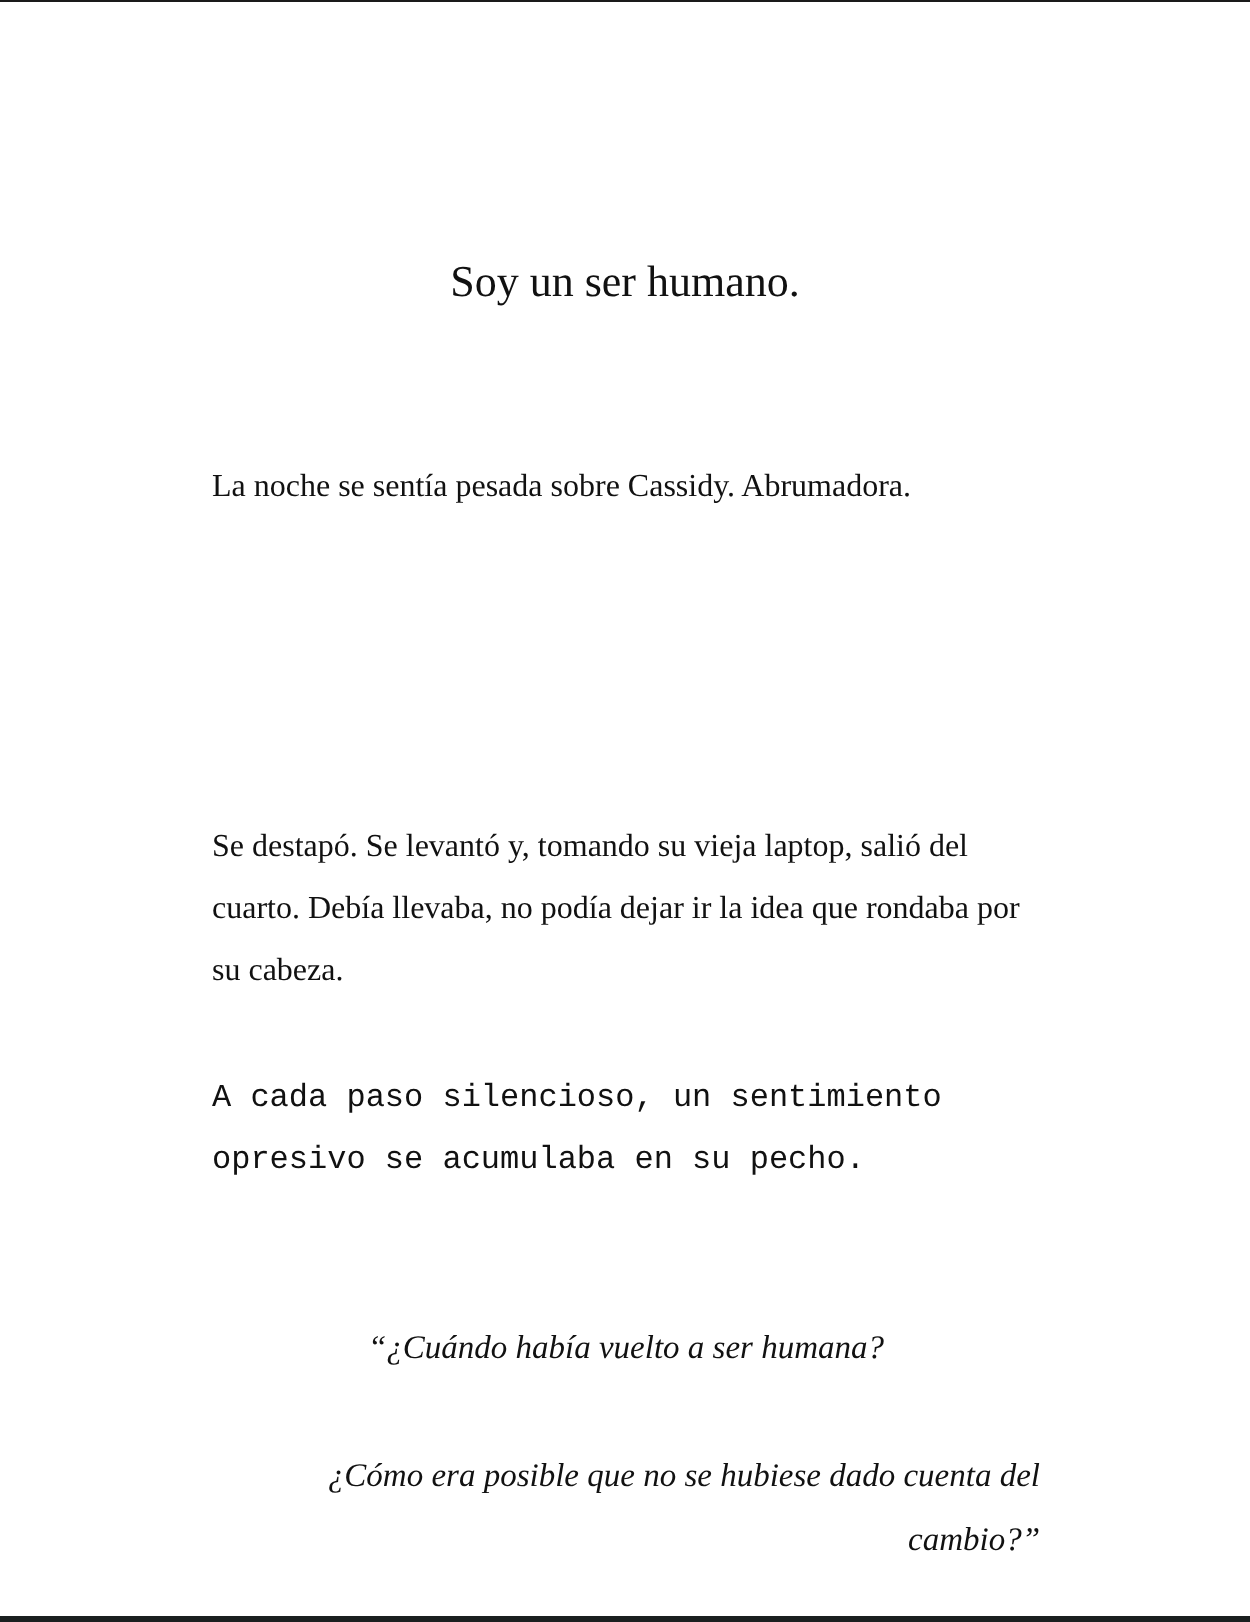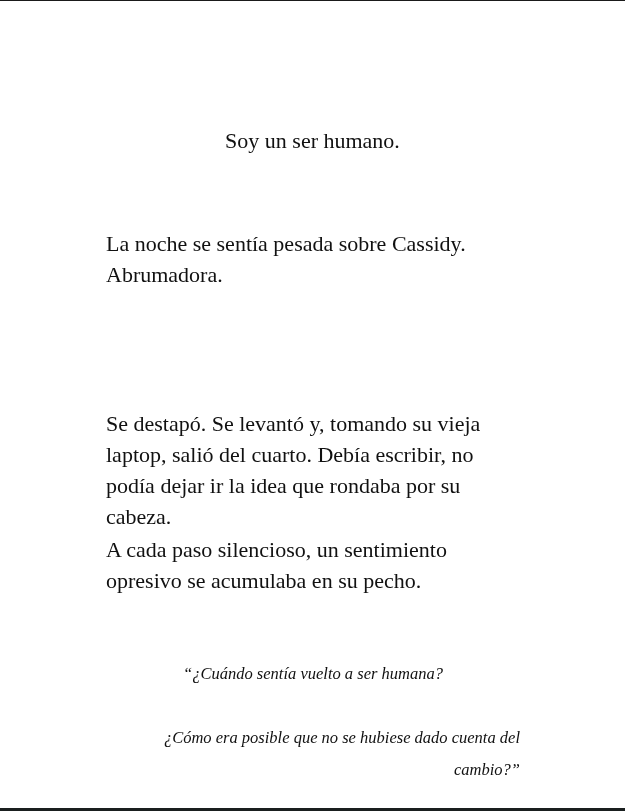--- a/index.html
+++ b/index.html
@@ -39,28 +39,28 @@
       text-align: center;
       font-size: 22px;
       line-height: 30px;
       margin: 0;
       font-weight: normal;
     }
     .body-text {
       position: absolute;
       left: 106px;
       width: 420px;
-      font-size: 22px;
+      font-size: 16px;
       line-height: 31px;
       margin: 0;
     }
     .p1 { top: 228px; }
     .p2 { top: 286px; }
     .p3 { top: 408px; }
-    .p4 { top: 534px; }
+    .p4 { top: 534px; font-family: Liberation Mono, monospace; }
     .quote {
       position: absolute;
       left: 106px;
       width: 414px;
       text-align: center;
       font-style: italic;
       font-size: 16.5px;
       line-height: 32px;
       margin: 0;
     }
@@ -69,20 +69,20 @@
   </style>
 </head>
 <body>
 
 <div class="top-border"></div>
 
 <div class="page">
   <h1 class="title">Soy un ser humano.</h1>
 
   <p class="body-text p1">La noche se sentía pesada sobre Cassidy. Abrumadora.</p>
-  <p class="body-text p3">Se destapó. Se levantó y, tomando su vieja laptop, salió del cuarto. Debía escribir, no podía dejar ir la idea que rondaba por su cabeza.</p>
+  <p class="body-text p3">Se destapó. Se levantó y, tomando su vieja laptop, salió del cuarto. Debía llevaba, no podía dejar ir la idea que rondaba por su cabeza.</p>
   <p class="body-text p4">A cada paso silencioso, un sentimiento opresivo se acumulaba en su pecho.</p>
 
-  <p class="quote q1">“¿Cuándo sentía vuelto a ser humana?</p>
+  <p class="quote q1">“¿Cuándo había vuelto a ser humana?</p>
   <p class="quote q2">¿Cómo era posible que no se hubiese dado cuenta del cambio?”</p>
 </div>
 
 <div class="bottom-border"></div>
 
 </body></html>

